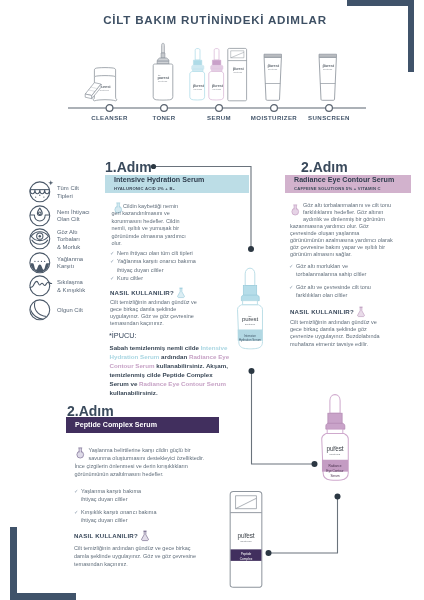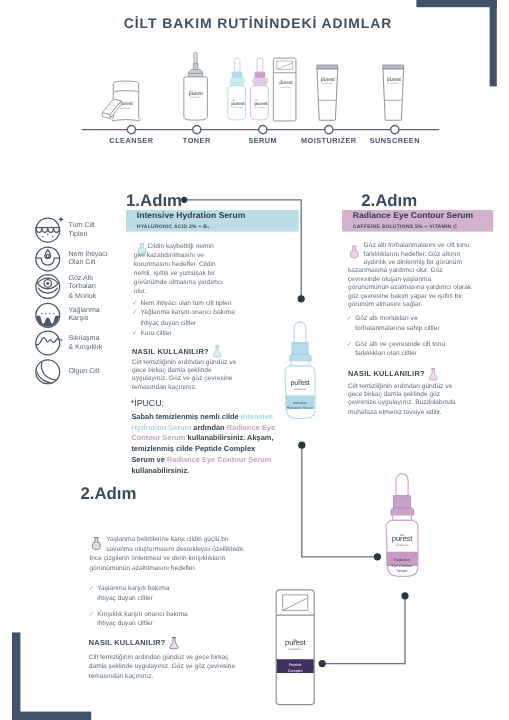--- a/index.html
+++ b/index.html
@@ -409,20 +409,23 @@
         </svg></span>
 </div>
 <div class="abs body" style="left:290px;top:319px;line-height:7.2px">
       <span class="ln">Cilt temizliğinin ardından gündüz ve</span>
       <span class="ln">gece birkaç damla şeklinde göz</span>
       <span class="ln">çevrenize uygulayınız. Buzdolabında</span>
       <span class="ln">muhafaza etmeniz tavsiye edilir.</span>
     </div>
 
 <div class="abs stepnum" style="left:67px;top:402.5px">2.Adım</div>
+<div class="abs band band-dark" style="left:66px;top:417px;width:153px;height:16px">
+  <div class="pname">Peptide Complex Serum</div>
+</div>
 <span class="abs flaskpos" style="left:76px;top:447px">
       <svg width="8.5" height="11.5" viewBox="0 0 44 58">
         <circle cx="22" cy="39" r="17.5" fill="#dedae8" stroke="#6a5b83" stroke-width="3.0"></circle>
         <path d="M16 5 h12 v22 h-12 Z" fill="#dedae8" stroke="none"></path>
         <path d="M16 5 v22 M28 5 v22" fill="none" stroke="#6a5b83" stroke-width="3.0"></path>
         <path d="M14 4 h16" fill="none" stroke="#6a5b83" stroke-width="3.4" stroke-linecap="round"></path>
       </svg>
     </span>
 <div class="abs body" style="left:74.5px;top:446px">
       <span class="ln" style="text-indent:14px">Yaşlanma belirtilerine karşı cildin güçlü bir</span>

